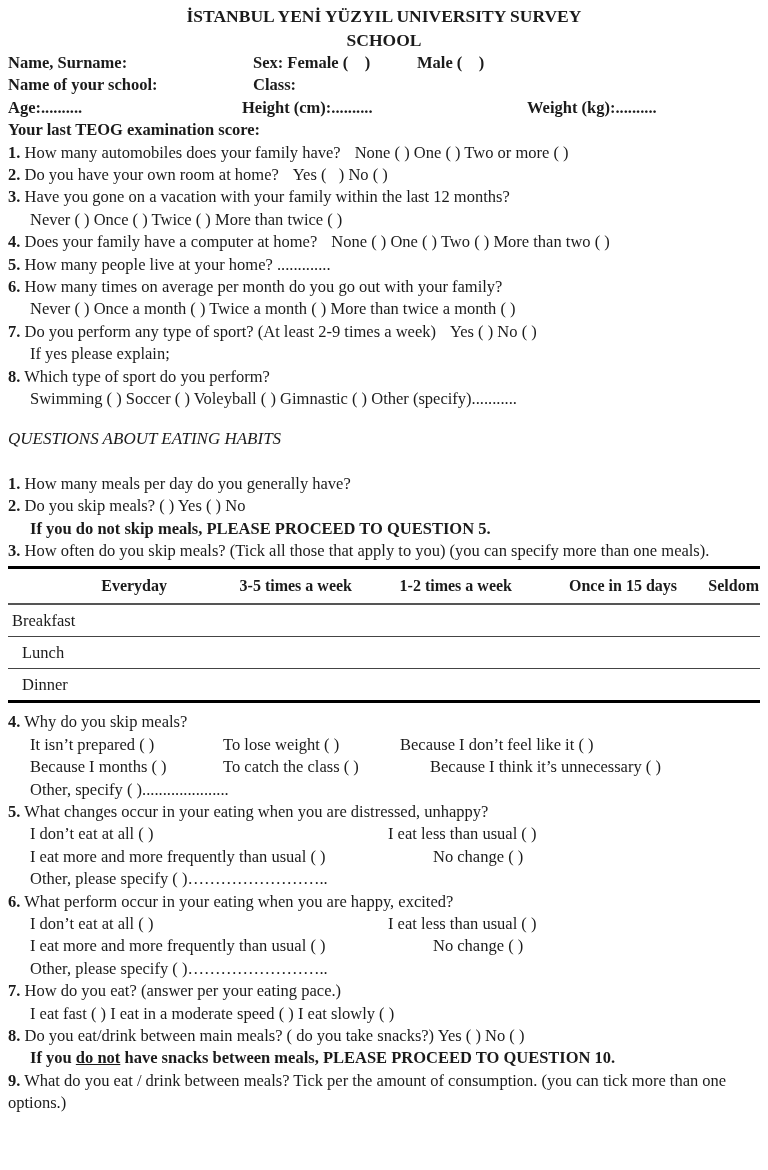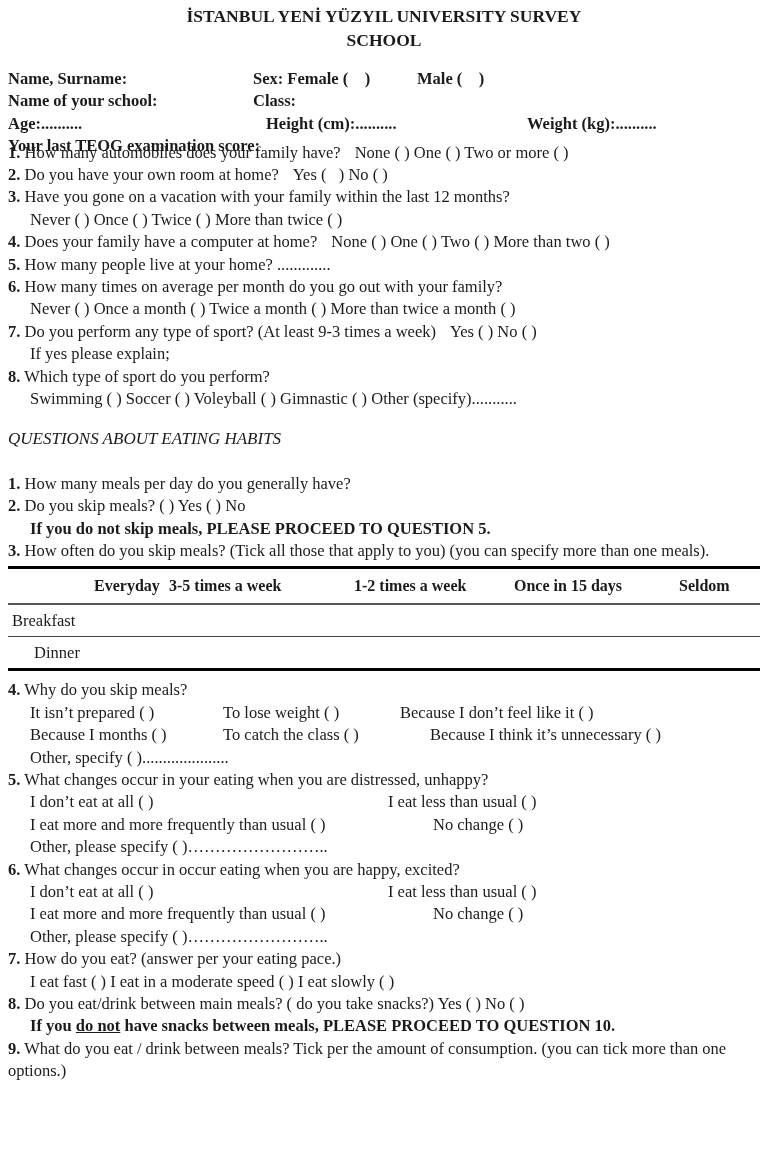--- a/index.html
+++ b/index.html
@@ -5,42 +5,42 @@
   html,body { margin:0; padding:0; }
   body {
     width:768px; height:1170px; overflow:hidden;
     background:#ffffff; color:#1b1b1b;
     font-family:"Liberation Serif","DejaVu Serif",serif;
     font-size:16.5px; line-height:22.4px;
   }
   .content { padding:4px 8px 0 8px; width:752px; }
   .title { text-align:center; font-weight:bold; font-size:17.5px; line-height:24px; }
   .infoline { position:relative; height:22.4px; font-weight:bold; }
-  .infoline span { position:absolute; top:0; white-space:nowrap;margin-top:16px; }
+  .infoline span { position:absolute; top:0; white-space:nowrap; }
   .q b { font-weight:bold; }
   .opt { margin-left:22px; }
   .optrow { position:relative; height:22.4px; }
   .optrow span { position:absolute; top:0; white-space:nowrap; }
   .ans { margin-left:14px; }
   .bold { font-weight:bold; }
   .ul { text-decoration:underline; }
   .heading { font-style:italic; font-size:17px; margin-top:18px; }
   .eating-block { margin-top:22px; }
   .after-table { margin-top:8px; }
   table.skip {
     width:752px; border-collapse:collapse; margin-top:4px;
     border-top:3px solid #000; border-bottom:3px solid #000;
   }
   table.skip thead th {
     font-weight:bold; font-size:16px; height:32px;
-    text-align:left; vertical-align:middle;
+    text-align:right; vertical-align:middle;
     border-bottom:2px solid #555;
   }
   table.skip tbody td { height:29px; border-bottom:1.5px solid #444; vertical-align:middle; }
-  table.skip tbody tr:last-child td { border-bottom:none;text-align:center; }
+  table.skip tbody tr:last-child td { border-bottom:none; }
   td.rowlabel { text-align:left; padding-left:4px; }
   td.rowlabel.indent { padding-left:14px; }
 </style>
 </head>
 <body>
 
 <div class="content">
 
   <div class="title">
     <div>İSTANBUL YENİ YÜZYIL UNIVERSITY SURVEY</div>
@@ -51,42 +51,42 @@
     <span style="left:0">Name, Surname:</span>
     <span style="left:245px">Sex: Female (&nbsp;&nbsp;&nbsp;&nbsp;)</span>
     <span style="left:409px">Male (&nbsp;&nbsp;&nbsp;&nbsp;)</span>
   </div>
   <div class="infoline">
     <span style="left:0">Name of your school:</span>
     <span style="left:245px">Class:</span>
   </div>
   <div class="infoline">
     <span style="left:0">Age:..........</span>
-    <span style="left:258px">Height (cm):..........</span>
+    <span style="left:234px">Height (cm):..........</span>
     <span style="left:519px">Weight (kg):..........</span>
   </div>
   <div class="infoline">
     <span style="left:0">Your last TEOG examination score:</span>
   </div>
 
   <div class="q"><b>1.</b> <span>How many automobiles does your family have?</span><span class="ans">None ( ) One ( ) Two or more ( )</span></div>
 
   <div class="q"><b>2.</b> <span>Do you have your own room at home?</span><span class="ans">Yes (&nbsp;&nbsp;&nbsp;) No ( )</span></div>
 
   <div class="q"><b>3.</b> <span>Have you gone on a vacation with your family within the last 12 months?</span></div>
   <div class="opt">Never ( ) Once ( ) Twice ( ) More than twice ( )</div>
 
   <div class="q"><b>4.</b> <span>Does your family have a computer at home?</span><span class="ans">None ( ) One ( ) Two ( ) More than two ( )</span></div>
 
   <div class="q"><b>5.</b> <span>How many people live at your home? .............</span></div>
 
   <div class="q"><b>6.</b> <span>How many times on average per month do you go out with your family?</span></div>
   <div class="opt">Never ( ) Once a month ( ) Twice a month ( ) More than twice a month ( )</div>
 
-  <div class="q"><b>7.</b> <span>Do you perform any type of sport? (At least 9-3 times a week)</span><span class="ans">Yes ( ) No ( )</span></div>
+  <div class="q"><b>7.</b> <span>Do you perform any type of sport? (At least 2-9 times a week)</span><span class="ans">Yes ( ) No ( )</span></div>
   <div class="opt">If yes please explain;</div>
 
   <div class="q"><b>8.</b> <span>Which type of sport do you perform?</span></div>
   <div class="opt">Swimming ( ) Soccer ( ) Voleyball ( ) Gimnastic ( ) Other (specify)...........</div>
 
   <div class="heading">QUESTIONS ABOUT EATING HABITS</div>
 
   <div class="eating-block">
     <div class="q"><b>1.</b> <span>How many meals per day do you generally have?</span></div>
 
@@ -118,20 +118,28 @@
     <tbody>
       <tr>
         <td class="rowlabel">Breakfast</td>
         <td></td>
           <td></td>
           <td></td>
           <td></td>
           <td></td>
       </tr>
       <tr>
+        <td class="rowlabel indent">Lunch</td>
+        <td></td>
+          <td></td>
+          <td></td>
+          <td></td>
+          <td></td>
+      </tr>
+      <tr>
         <td class="rowlabel indent">Dinner</td>
         <td></td>
           <td></td>
           <td></td>
           <td></td>
           <td></td>
       </tr>
     </tbody>
   </table>
 
@@ -152,21 +160,21 @@
   <div class="optrow">
     <span style="left:22px">I don’t eat at all ( )</span>
     <span style="left:380px">I eat less than usual ( )</span>
   </div>
   <div class="optrow">
     <span style="left:22px">I eat more and more frequently than usual ( )</span>
     <span style="left:425px">No change ( )</span>
   </div>
   <div class="opt">Other, please specify ( )……………………..</div>
 
-  <div class="q"><b>6.</b> <span>What changes occur in occur eating when you are happy, excited?</span></div>
+  <div class="q"><b>6.</b> <span>What perform occur in your eating when you are happy, excited?</span></div>
   <div class="optrow">
     <span style="left:22px">I don’t eat at all ( )</span>
     <span style="left:380px">I eat less than usual ( )</span>
   </div>
   <div class="optrow">
     <span style="left:22px">I eat more and more frequently than usual ( )</span>
     <span style="left:425px">No change ( )</span>
   </div>
   <div class="opt">Other, please specify ( )……………………..</div>
 

